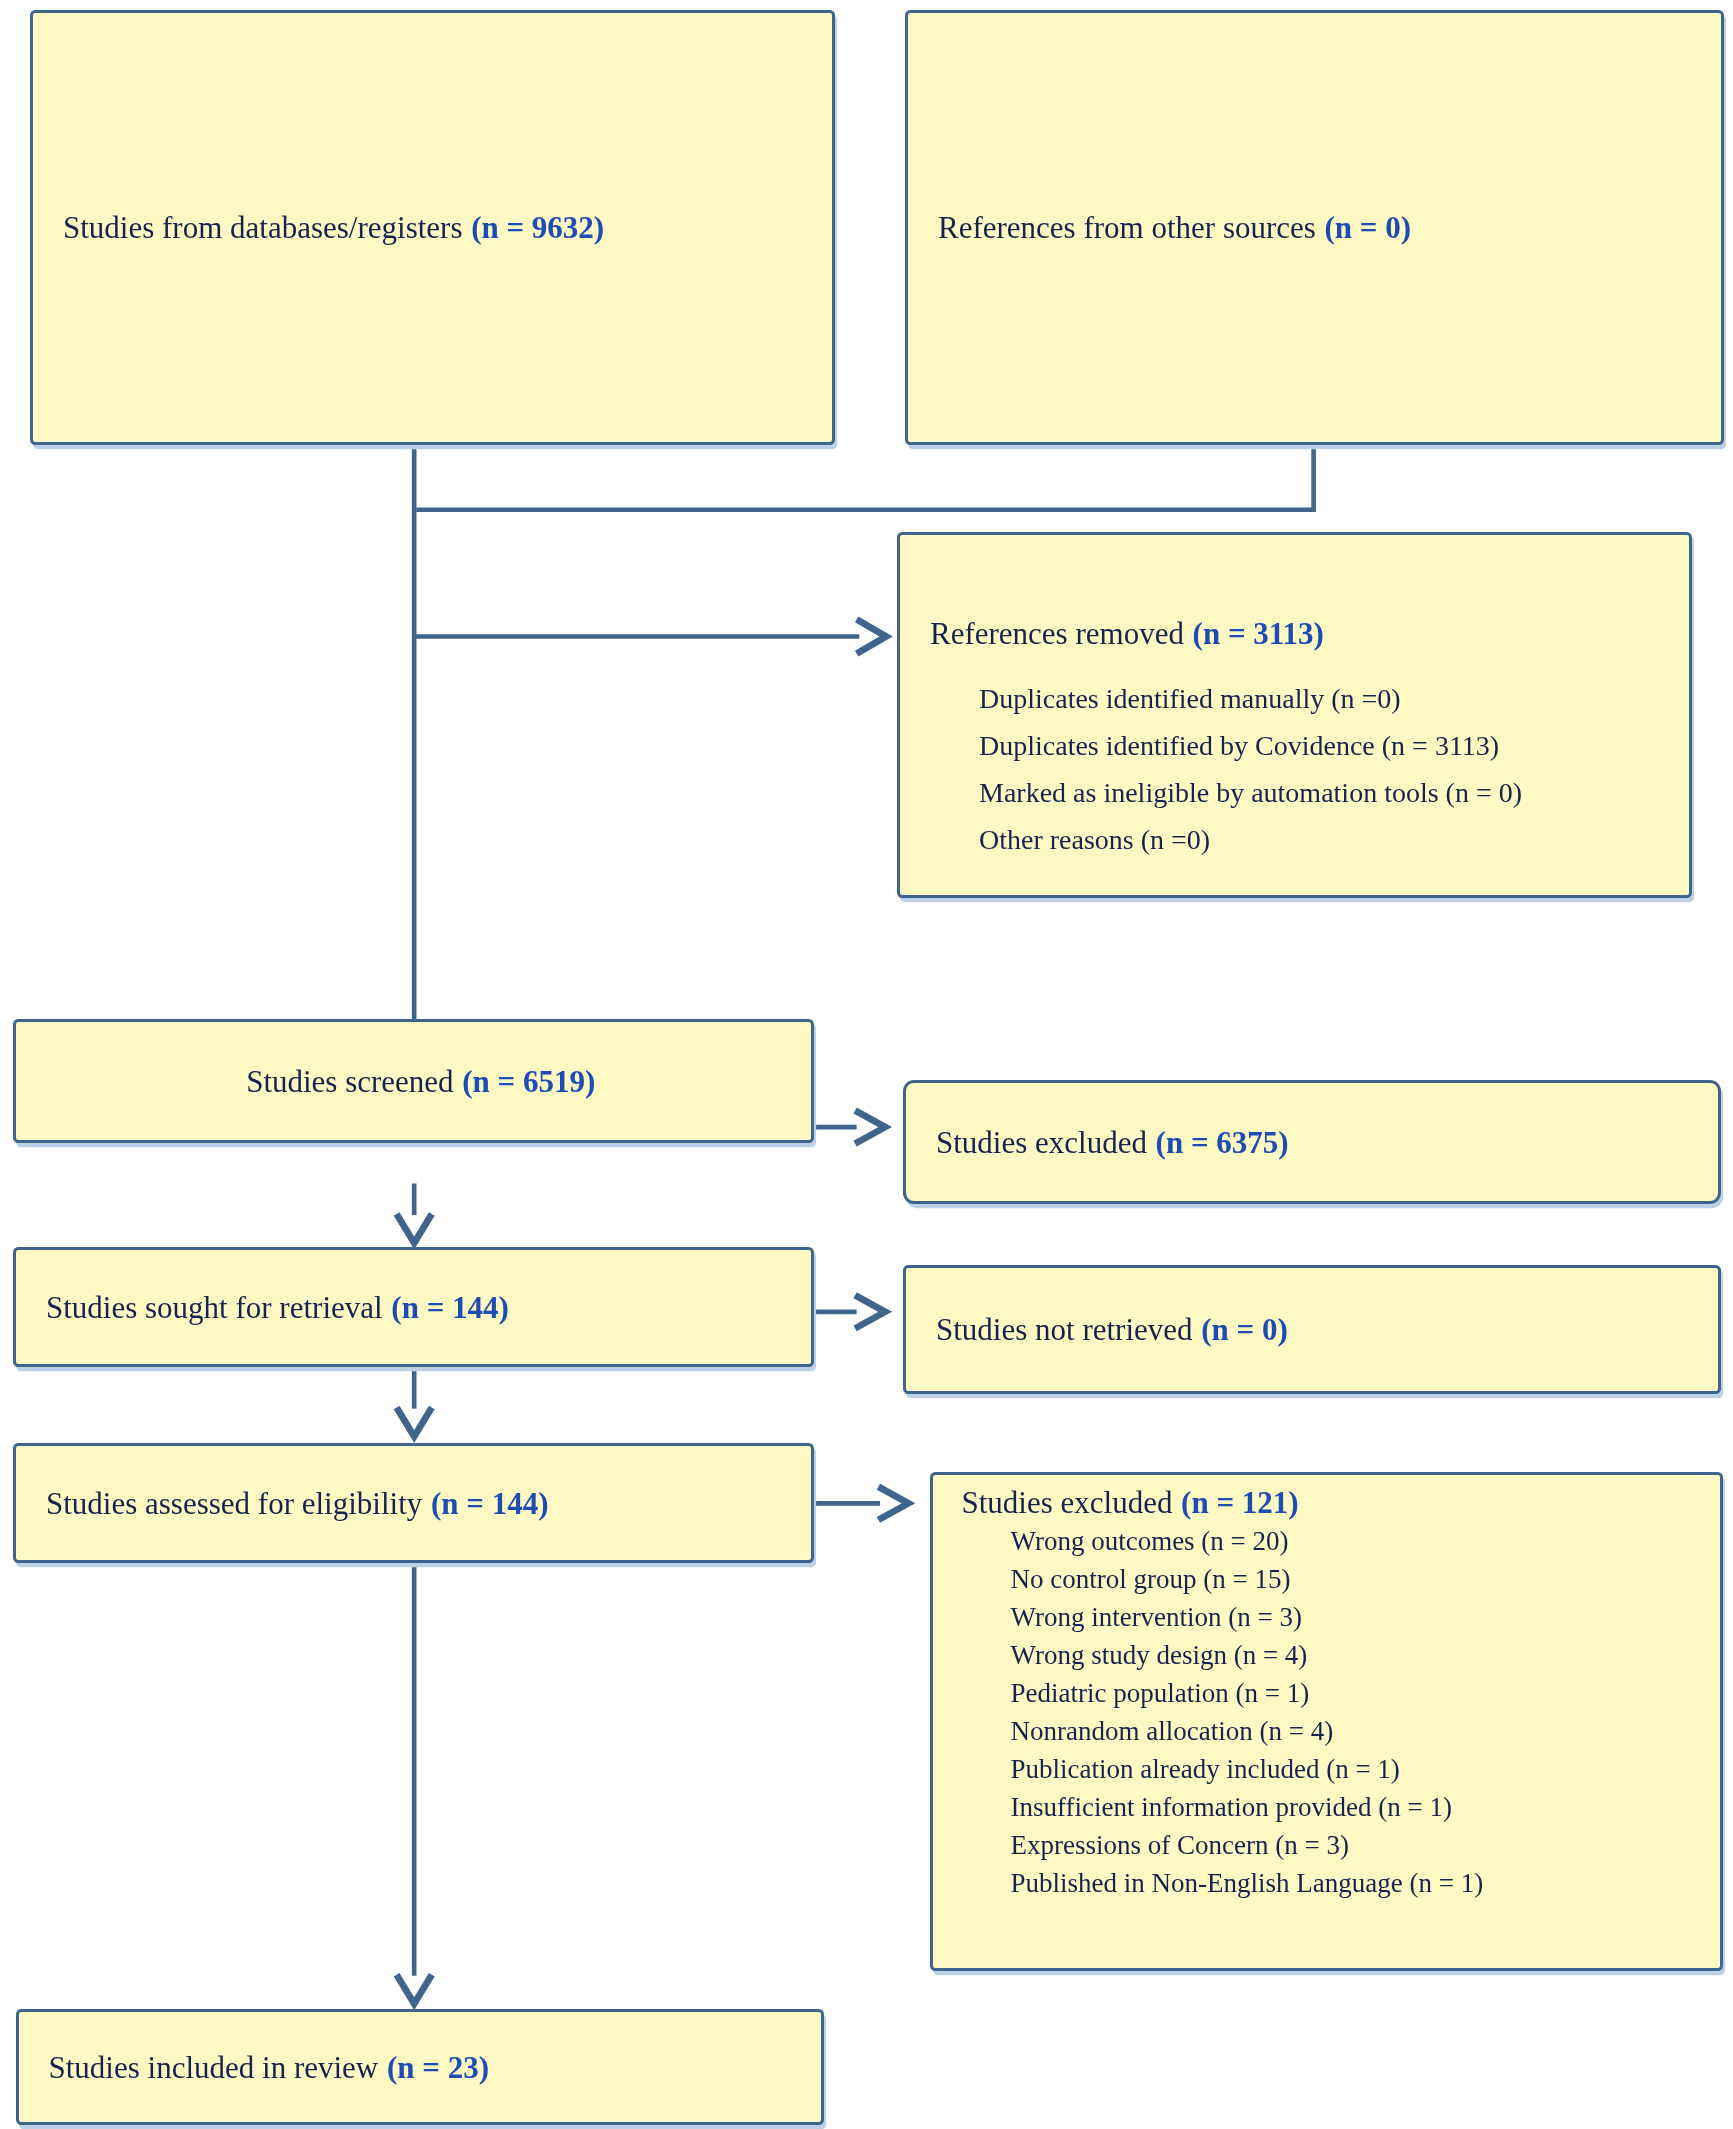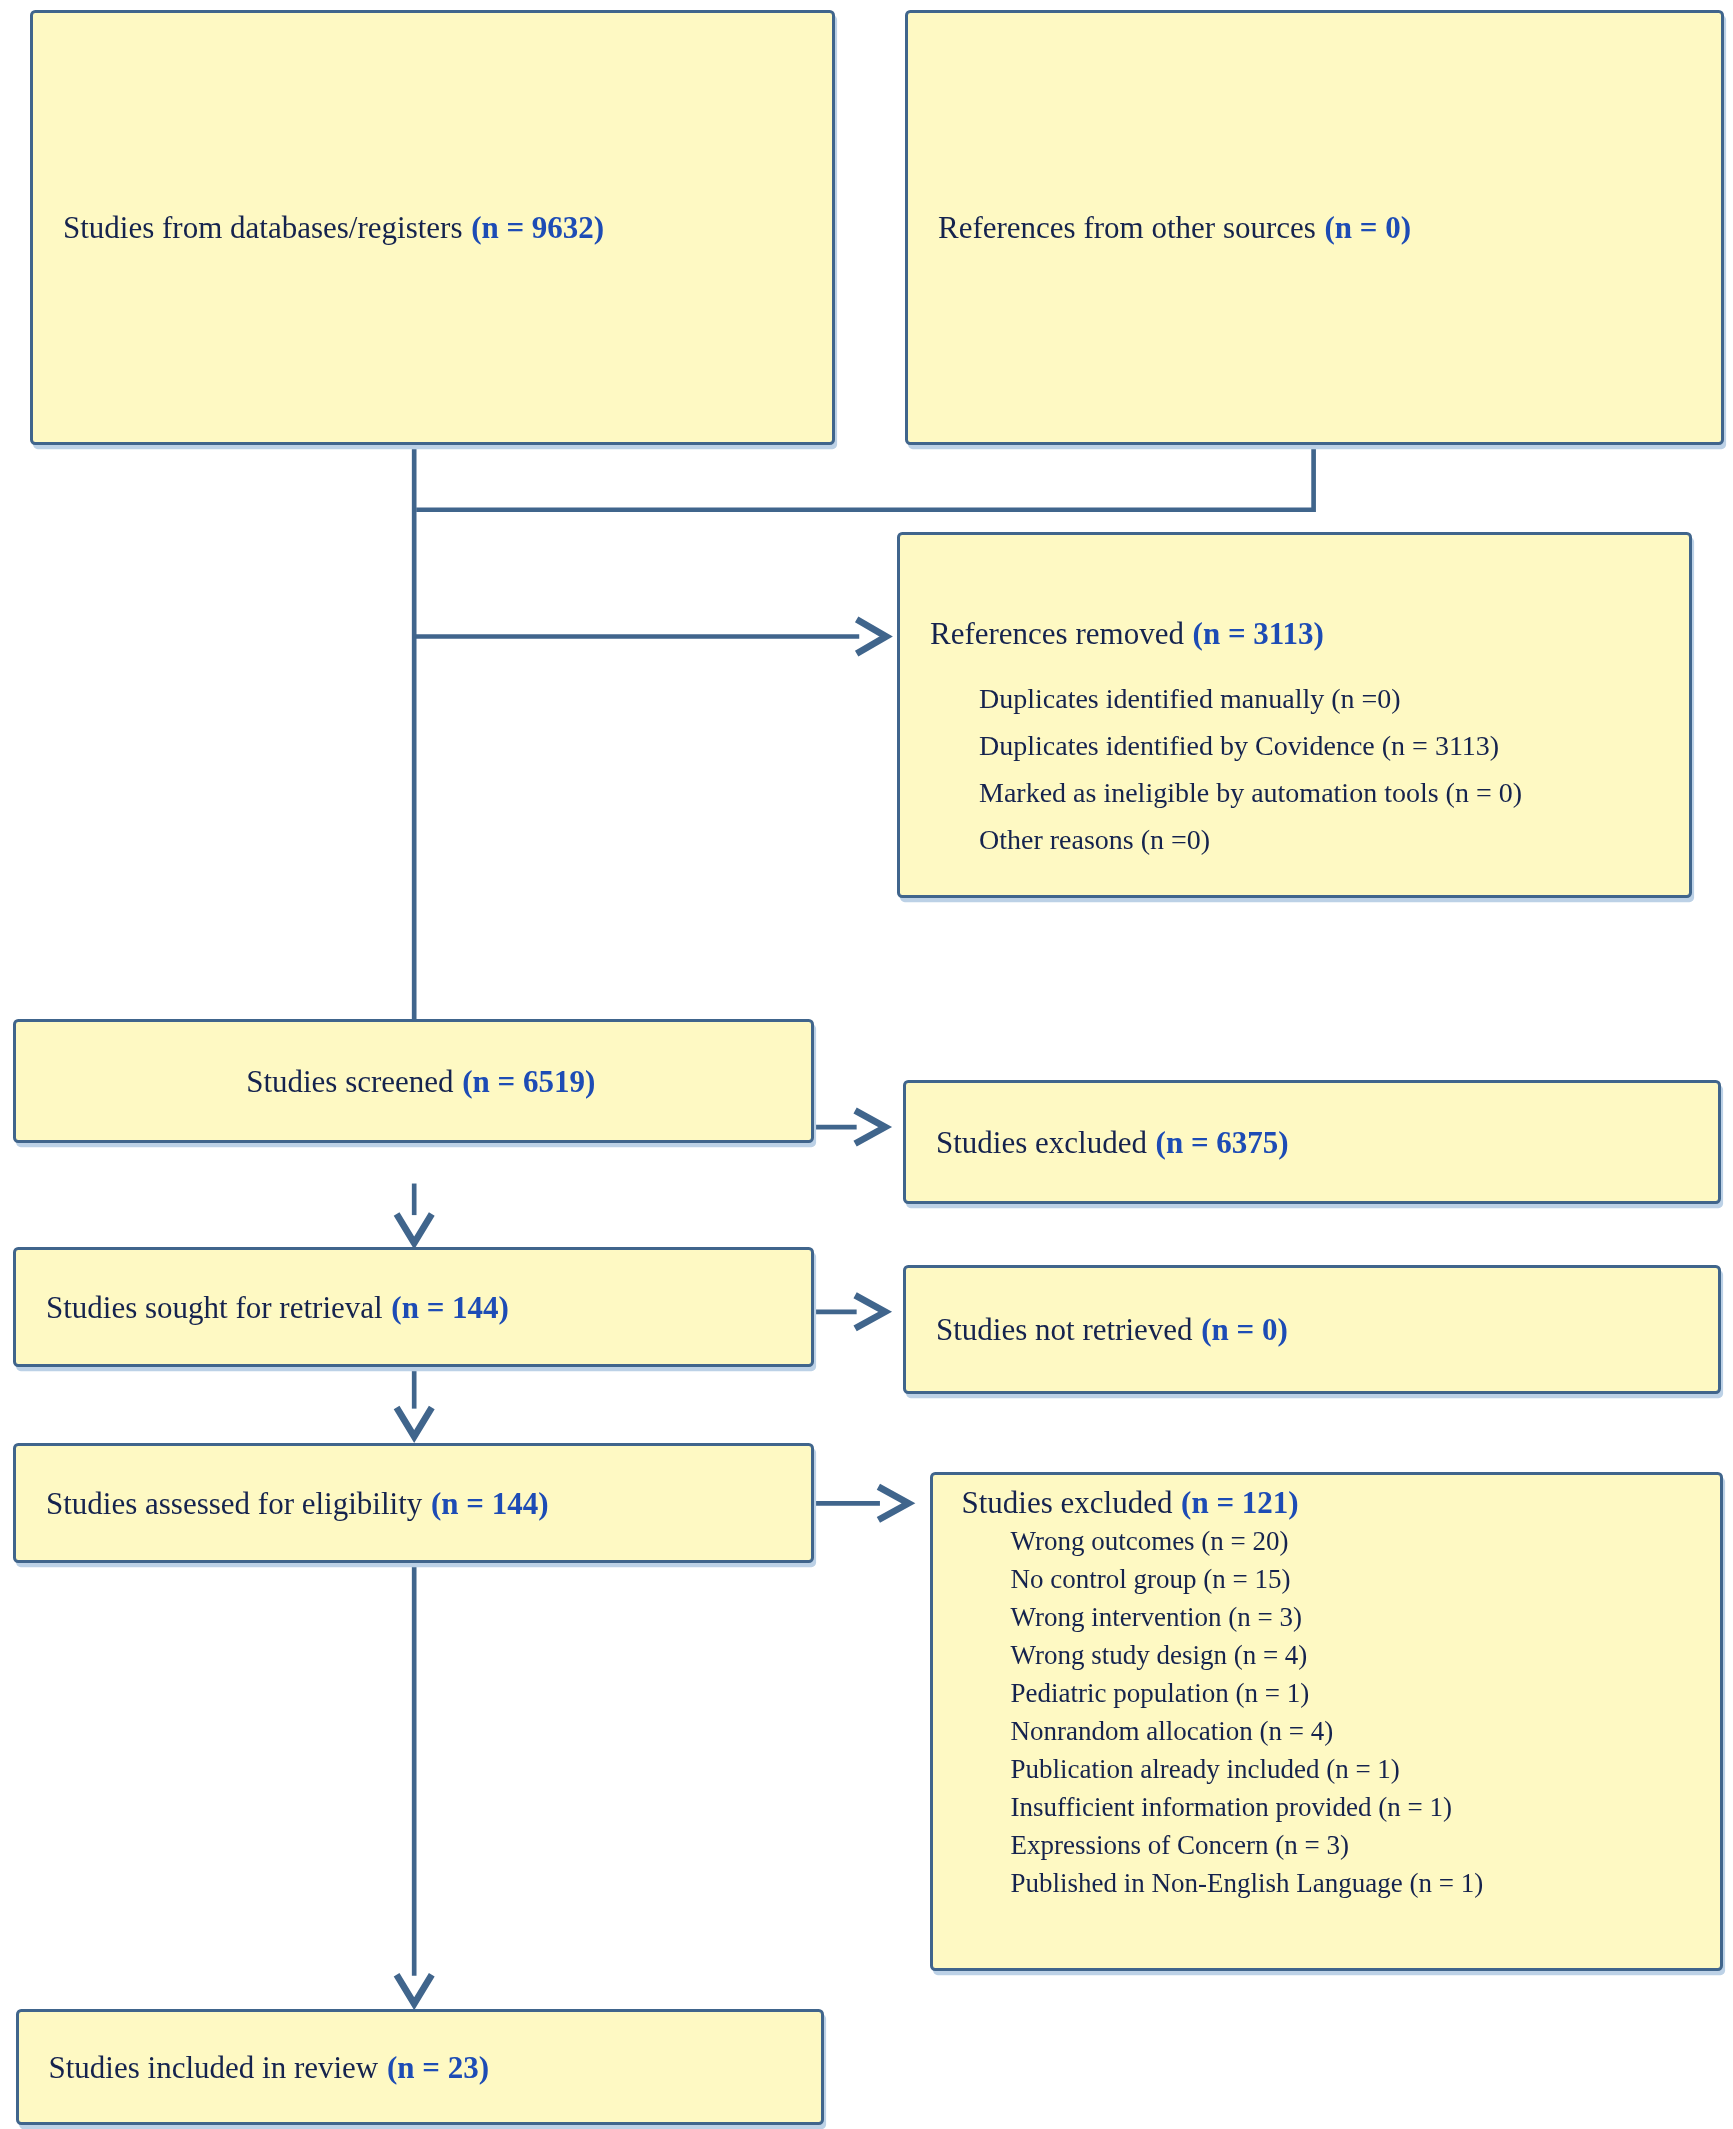--- a/index.html
+++ b/index.html
@@ -31,21 +31,21 @@
   .sub-item{font-size:28px;line-height:47px;padding-left:49px;white-space:nowrap;}
 
   
   #box-databases          {left:30px;   top:10.4px;   width:805px; height:435px;}
   #box-other-sources      {left:905px; top:10.4px;   width:819px; height:435px;}
   #box-other-sources .sub-item{line-height:46px;}
   #box-other-sources .sub-list{margin-top:6.2px;}
   #box-references-removed {left:897px; top:532px; width:795px; height:366px; justify-content:flex-start; padding-top:78px;}
   #box-references-removed .sub-list{margin-top:21px;}
   #box-screened           {left:13px;   top:1019px; width:801px; height:124px;text-align:center;}
-  #box-excluded-screening {left:903px; top:1080px; width:818px; height:124px;}
+  #box-excluded-screening {left:903px; top:1080px; width:818px; height:124px;border-radius:11px;}
   #box-sought             {left:13px;   top:1247px; width:801px; height:120px;}
   #box-not-retrieved      {left:903px; top:1265px; width:818px; height:129px;}
   #box-assessed           {left:13px;   top:1443px; width:801px; height:120px;}
   #box-excluded-eligibility{left:930px;top:1443px; width:793px; height:499px; justify-content:flex-start; padding-top:8.3px; padding-left:28.5px;margin-top:29px;}
   #box-excluded-eligibility .headline{line-height:39px;}
   #box-excluded-eligibility .sub-item{font-size:27px;line-height:38px;}
   #box-included           {left:15.5px;   top:2009px; width:808px; height:116px;}
 </style>
 </head>
 <body>

